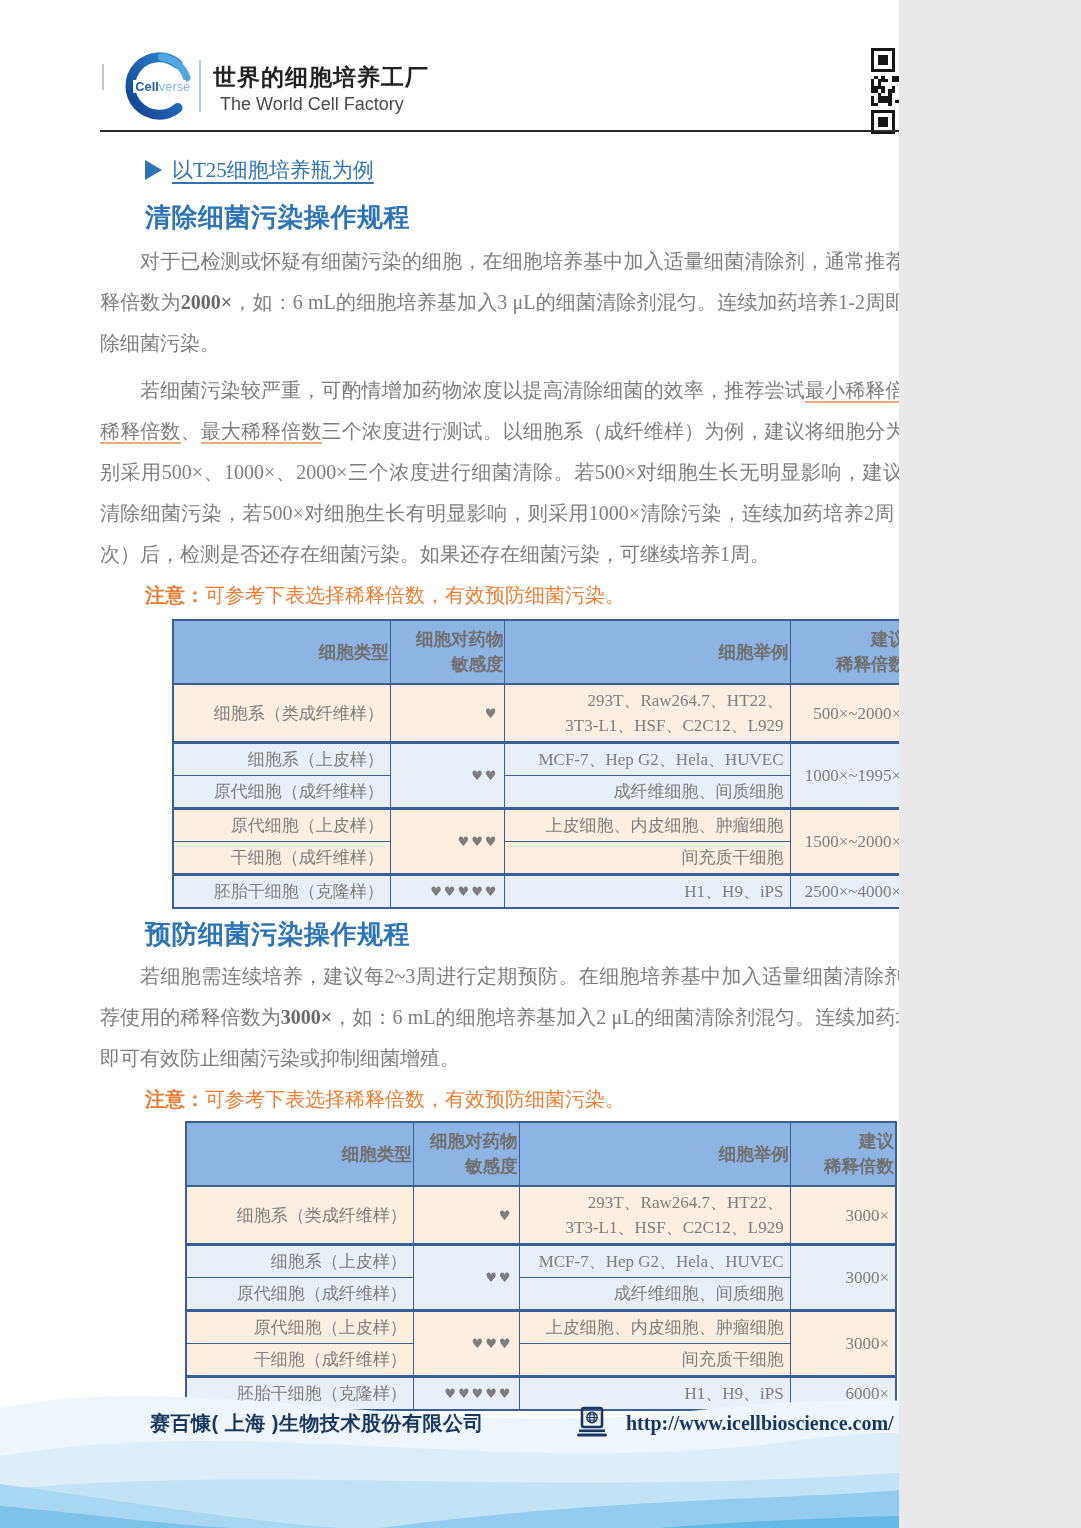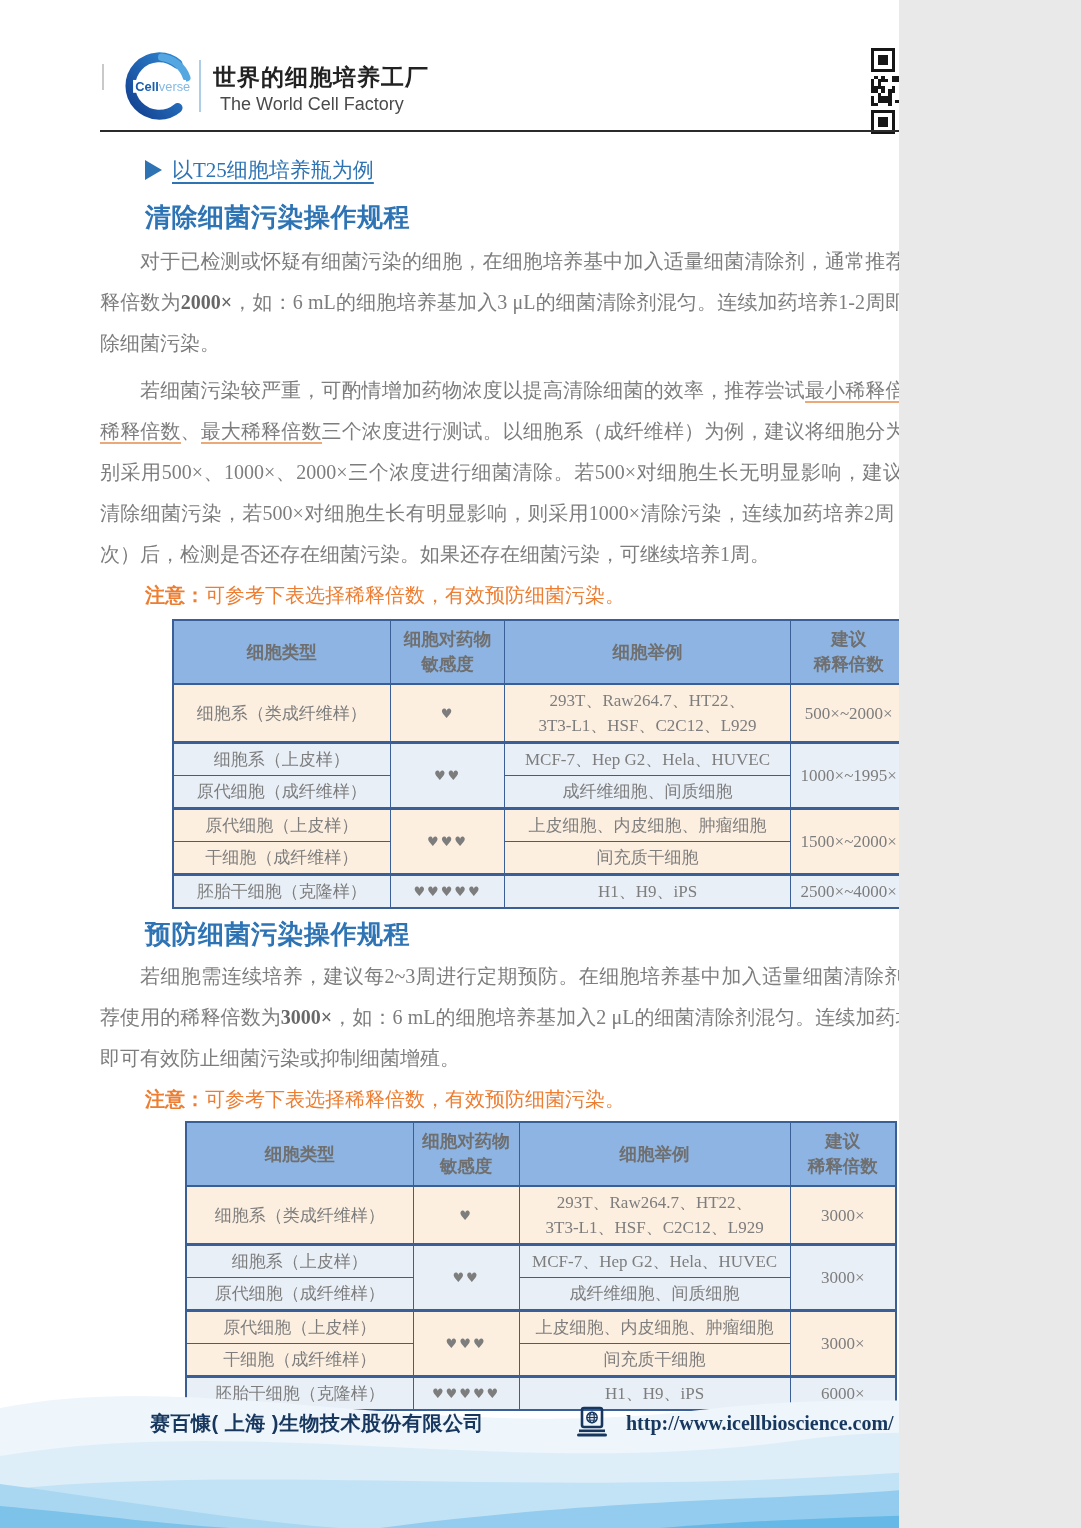--- a/index.html
+++ b/index.html
@@ -22,21 +22,21 @@
        font-family:"Liberation Serif","DejaVu Serif",serif;}
   .sec-heading{margin:16px 0 0 45px;font-size:26px;font-weight:bold;color:#2e74b5;letter-spacing:0.5px;}
   .para{margin:6px 0 0 0;font-size:20px;line-height:41px;color:#7d7d7d;text-align:justify;
         text-indent:2em;font-family:"Liberation Serif","DejaVu Serif",serif;}
   .para .b{font-weight:bold;color:#686868;}
   .para .u{border-bottom:2px solid #eba878;}
   .note{margin:2px 0 0 45px;font-size:20px;color:#ed7d31;font-family:"Liberation Serif","DejaVu Serif",serif;
         line-height:28px;padding-top:4px;}
   .note .nb{font-weight:bold;}
   
-  table{border-collapse:collapse;font-size:17px;color:#7d7d7d;text-align:center;
+  table{border-collapse:collapse;font-size:17px;color:#7d7d7d;text-align:right;
         font-family:"Liberation Serif","DejaVu Serif",serif;}
   .tbl1{margin:10px 0 0 72px;width:737px;}
   .tbl2{margin:8px 0 0 85px;width:712px;}
   th{background:#8db4e2;color:#6f6f6f;font-weight:bold;border:1px solid #3a5f96;height:60px;
      font-size:17.5px;line-height:25px;font-family:"Liberation Sans","DejaVu Sans",sans-serif;}
   td{border:1px solid #3a5f96;height:29px;padding:1px 6px;line-height:25px;}
   table{border:2px solid #3a5f96;}
   tr.sep td{border-top:3px solid #3a5f96;}
   tr.thead th{border-bottom:2px solid #3a5f96;}
   td.hearts{font-family:"DejaVu Sans",sans-serif;font-size:13px;letter-spacing:2px;color:#7d7d7d;}

